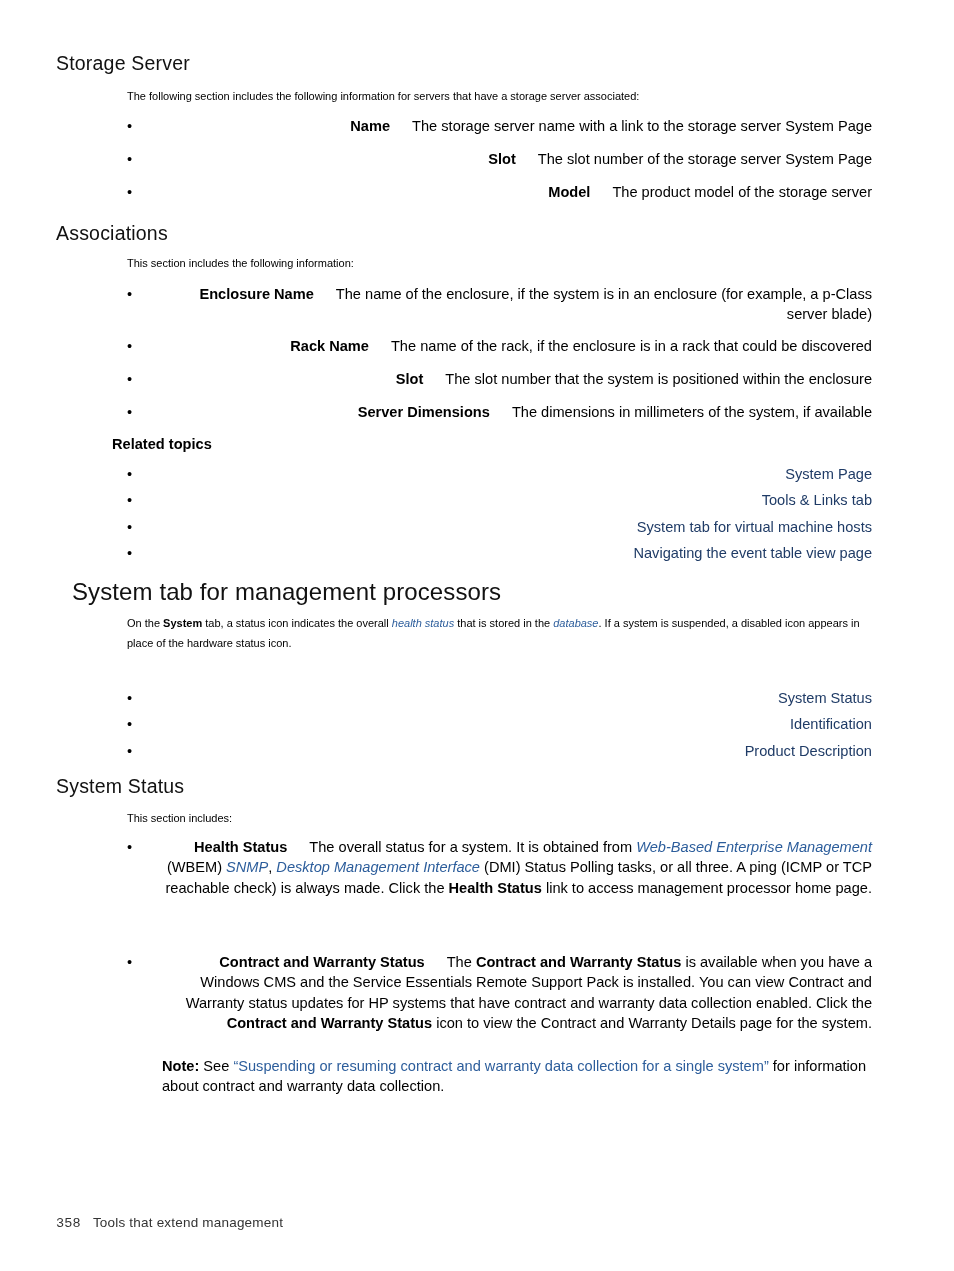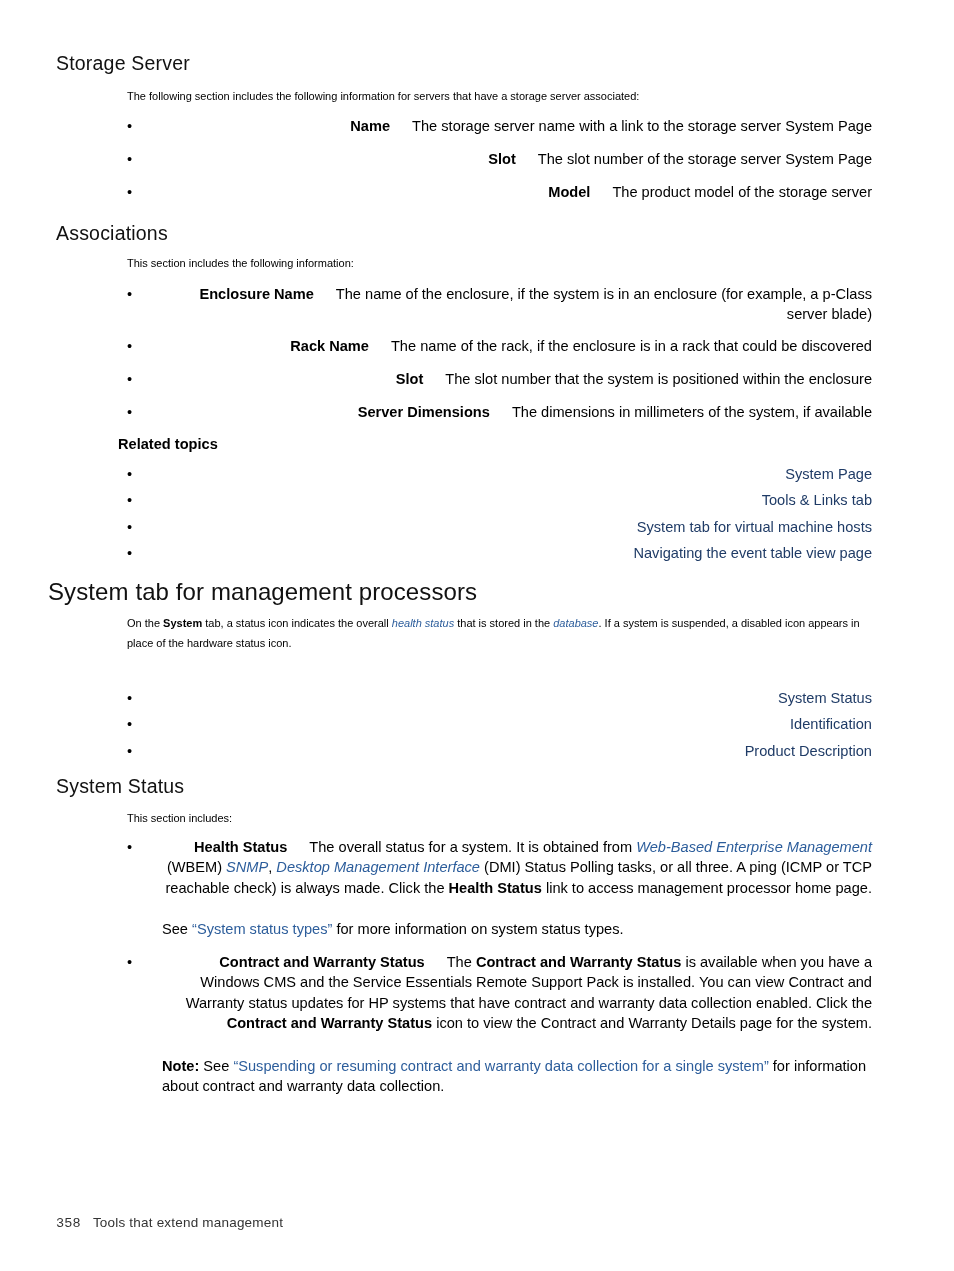--- a/index.html
+++ b/index.html
@@ -29,21 +29,21 @@
     position: absolute;
     left: 56px;
     font-size: 19.5px;
     font-weight: 400;
     letter-spacing: 0.2px;
     color: #111111;
     white-space: nowrap;
   }
   .h1 {
     position: absolute;
-    left: 48px;
+    left: 72px;
     font-size: 24px;
     font-weight: 400;
     letter-spacing: 0.1px;
     color: #111111;
     white-space: nowrap;
   }
 
   
   .para {
     position: absolute;
@@ -87,21 +87,21 @@
   b, .b { font-weight: bold; }
   .gap-lg { display: inline-block; width: 22px; }
   .lnk-blue { color: #2c5d9b; }
   .lnk-italic {
     color: #2c5d9b;
     font-style: italic;
   }
 
   .relhead {
     position: absolute;
-    left: 118px;
+    left: 112px;
     font-size: 14.6px;
     font-weight: bold;
     line-height: 20.4px;
     color: #000000;
   }
 
   
   .subpara {
     position: absolute;
     left: 162px;
@@ -208,21 +208,20 @@
 
   <div class="h2" style="top:775px;">System Status</div>
 
   <div class="para" style="top:808px;">This section includes:</div>
 
   <div class="bullet" style="top:837px;">
     <span class="dot">•</span>
     <span class="btext"><b>Health Status</b><span class="gap-lg"></span><span>The overall status for a system. It is obtained from </span><span class="lnk-italic">Web-Based Enterprise Management</span><span> (WBEM) </span><span class="lnk-italic">SNMP</span><span>, </span><span class="lnk-italic">Desktop Management Interface</span><span> (DMI) Status Polling tasks, or all three. A ping (ICMP or TCP reachable check) is always made. Click the </span><b>Health Status</b><span> link to access management processor home page.</span></span>
   </div>
 
-  <div class="subpara" style="top:919px;"><span>See </span><span class="lnk-blue">“System status types”</span><span> for more information on system status types.</span></div>
 
   <div class="bullet" style="top:952px;">
     <span class="dot">•</span>
     <span class="btext"><b>Contract and Warranty Status</b><span class="gap-lg"></span><span>The </span><b>Contract and Warranty Status</b><span> is available when you have a Windows CMS and the Service Essentials Remote Support Pack is installed. You can view Contract and Warranty status updates for HP systems that have contract and warranty data collection enabled. Click the </span><b>Contract and Warranty Status</b><span> icon to view the Contract and Warranty Details page for the system.</span></span>
   </div>
 
   <div class="subpara" style="top:1056px;"><b>Note:</b><span> See </span><span class="lnk-blue">“Suspending or resuming contract and warranty data collection for a single system”</span><span> for information about contract and warranty data collection.</span></div>
 
   <div class="footer">
     <span class="pageno">358</span><span>Tools that extend management</span>

